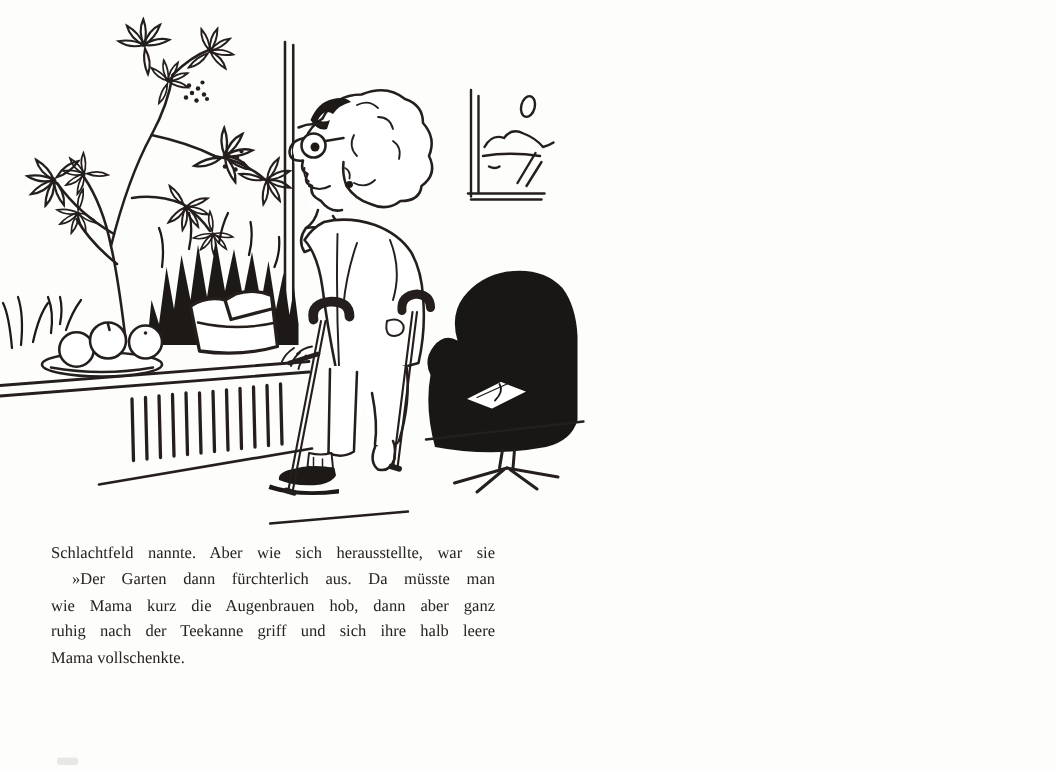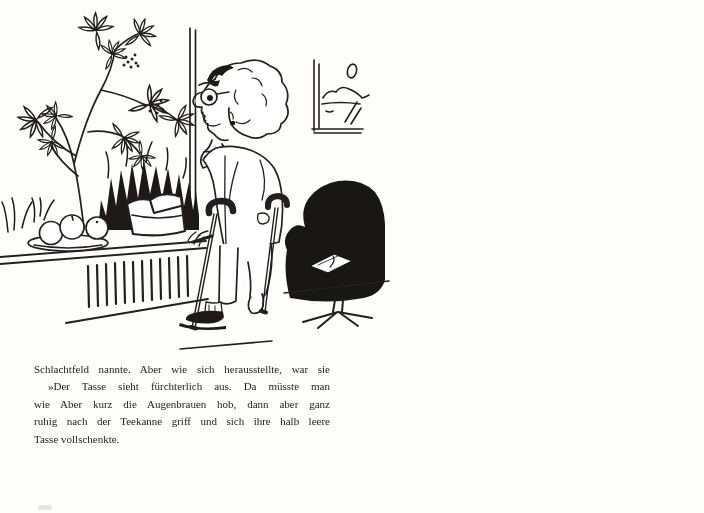--- a/index.html
+++ b/index.html
@@ -249,24 +249,24 @@
         <path d="M196 232 q -6 4 -8 9 M200 235 q -5 4 -6 9 M204 237 q -4 4 -5 9 M208 231 q -6 1 -10 5" stroke-width="1.3"></path>
         <path fill="#fff" d="M258 214 q 8 -3 11 3 q 1 6 -6 7 q -7 0 -5 -10" stroke-width="1.3"></path>
       </g>
     </svg>
 
     <div class="textcol left-text">
         <div class="para">
           <div class="tline just">Schlachtfeld nannte. Aber wie sich herausstellte, war sie</div>
         </div>
         <div class="para">
-          <div class="tline just ind">»Der Tasse sieht fürchterlich aus. Da müsste man</div>
-          <div class="tline just">wie Aber kurz die Augenbrauen hob, dann aber ganz</div>
+          <div class="tline just ind">»Der Garten dann fürchterlich aus. Da müsste man</div>
+          <div class="tline just">wie Mama kurz die Augenbrauen hob, dann aber ganz</div>
           <div class="tline just">ruhig nach der Teekanne griff und sich ihre halb leere</div>
-          <div class="tline">Tasse vollschenkte.</div>
+          <div class="tline">Mama vollschenkte.</div>
         </div>
       </div>
 
     <div class="pn-remnant"></div>
   </section>
 
   <section class="page right">
     
   </section>
 

